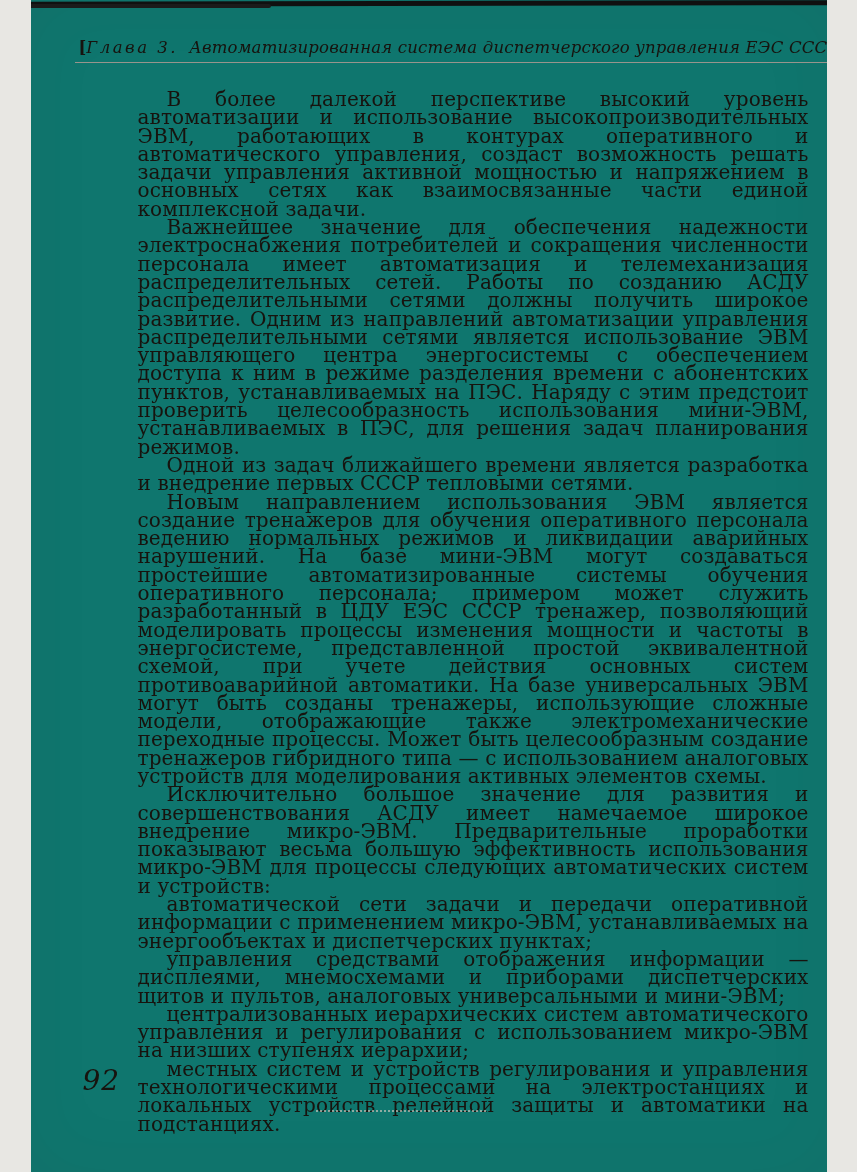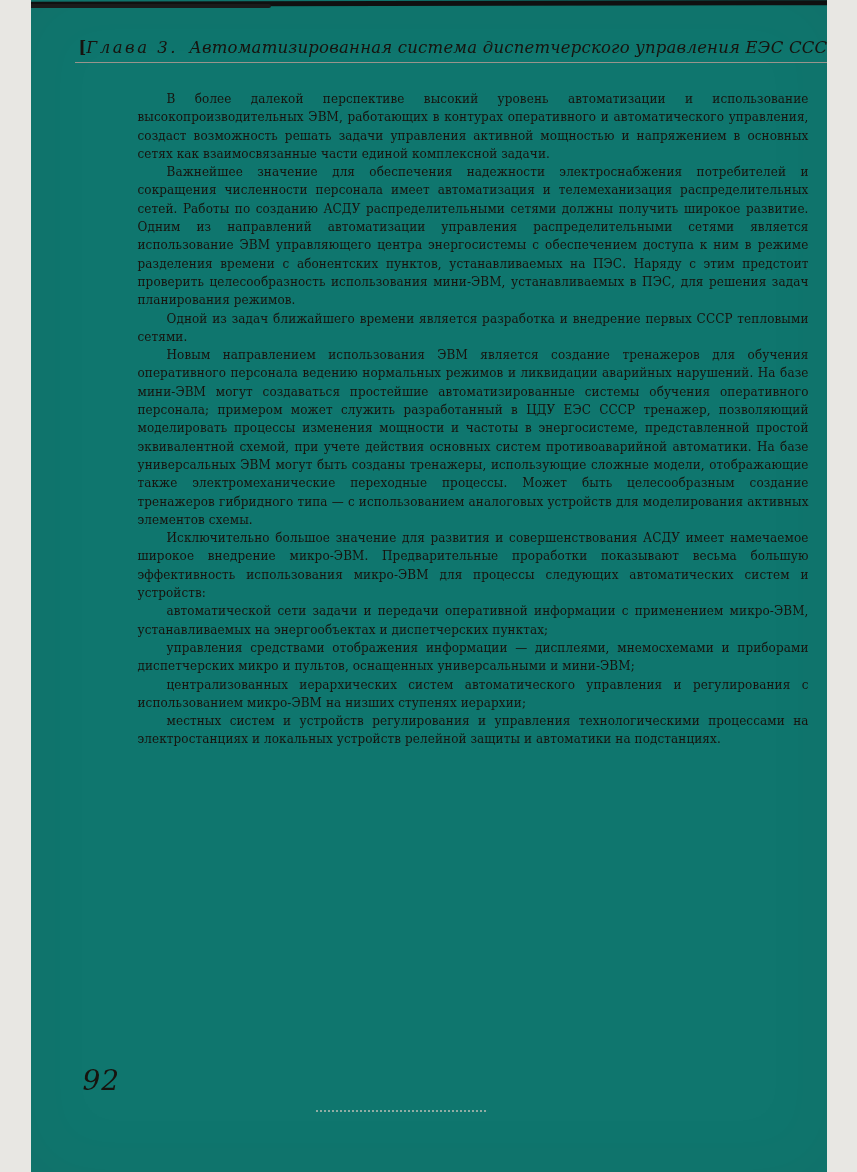--- a/index.html
+++ b/index.html
@@ -67,21 +67,21 @@
     border: none;
     border-top: 1.5px solid #98948c;
     margin: 0;
   }
   .page-body {
     position: absolute;
     top: 90px;
     left: 107px;
     width: 671px;
     text-align: justify;
-    font-size: 12px;
+    font-size: 20px;
     line-height: 18.3px;
     letter-spacing: 0.1px;
   }
   .page-body .para {
     margin: 0;
     padding: 0;
     text-indent: 29px;
   }
   .page-number {
     position: absolute;
@@ -116,21 +116,21 @@
 
   <hr class="header-rule">
 
   <div class="page-body">
       <p class="para">В более далекой перспективе высокий уровень автоматизации и использование высокопроизводительных ЭВМ, работающих в контурах оперативного и автоматического управления, создаст возможность решать задачи управления активной мощностью и напряжением в основных сетях как взаимосвязанные части единой комплексной задачи.</p>
       <p class="para">Важнейшее значение для обеспечения надежности электроснабжения потребителей и сокращения численности персонала имеет автоматизация и телемеханизация распределительных сетей. Работы по созданию АСДУ распределительными сетями должны получить широкое развитие. Одним из направлений автоматизации управления распределительными сетями является использование ЭВМ управляющего центра энергосистемы с обеспечением доступа к ним в режиме разделения времени с абонентских пунктов, устанавливаемых на ПЭС. Наряду с этим предстоит проверить целесообразность использования мини-ЭВМ, устанавливаемых в ПЭС, для решения задач планирования режимов.</p>
       <p class="para">Одной из задач ближайшего времени является разработка и внедрение первых СССР тепловыми сетями.</p>
       <p class="para">Новым направлением использования ЭВМ является создание тренажеров для обучения оперативного персонала ведению нормальных режимов и ликвидации аварийных нарушений. На базе мини-ЭВМ могут создаваться простейшие автоматизированные системы обучения оперативного персонала; примером может служить разработанный в ЦДУ ЕЭС СССР тренажер, позволяющий моделировать процессы изменения мощности и частоты в энергосистеме, представленной простой эквивалентной схемой, при учете действия основных систем противоаварийной автоматики. На базе универсальных ЭВМ могут быть созданы тренажеры, использующие сложные модели, отображающие также электромеханические переходные процессы. Может быть целесообразным создание тренажеров гибридного типа — с использованием аналоговых устройств для моделирования активных элементов схемы.</p>
       <p class="para">Исключительно большое значение для развития и совершенствования АСДУ имеет намечаемое широкое внедрение микро-ЭВМ. Предварительные проработки показывают весьма большую эффективность использования микро-ЭВМ для процессы следующих автоматических систем и устройств:</p>
       <p class="para">автоматической сети задачи и передачи оперативной информации с применением микро-ЭВМ, устанавливаемых на энергообъектах и диспетчерских пунктах;</p>
-      <p class="para">управления средствами отображения информации — дисплеями, мнемосхемами и приборами диспетчерских микро и пультов, оснащенных универсальными и мини-ЭВМ;</p>
+      <p class="para">управления средствами отображения информации — дисплеями, мнемосхемами и приборами диспетчерских щитов и пультов, аналоговых универсальными и мини-ЭВМ;</p>
       <p class="para">централизованных иерархических систем автоматического управления и регулирования с использованием микро-ЭВМ на низших ступенях иерархии;</p>
       <p class="para">местных систем и устройств регулирования и управления технологическими процессами на электростанциях и локальных устройств релейной защиты и автоматики на подстанциях.</p>
     </div>
 
   <div class="page-number">92</div>
 
   <div class="bottom-speckle"></div>
 
 </div>
 

